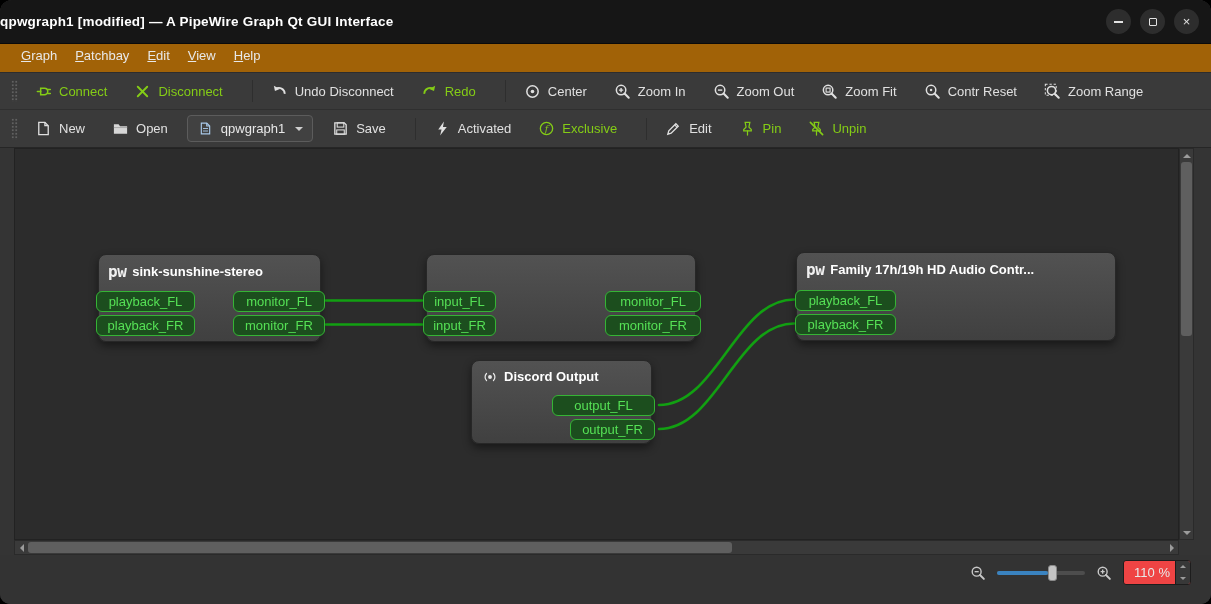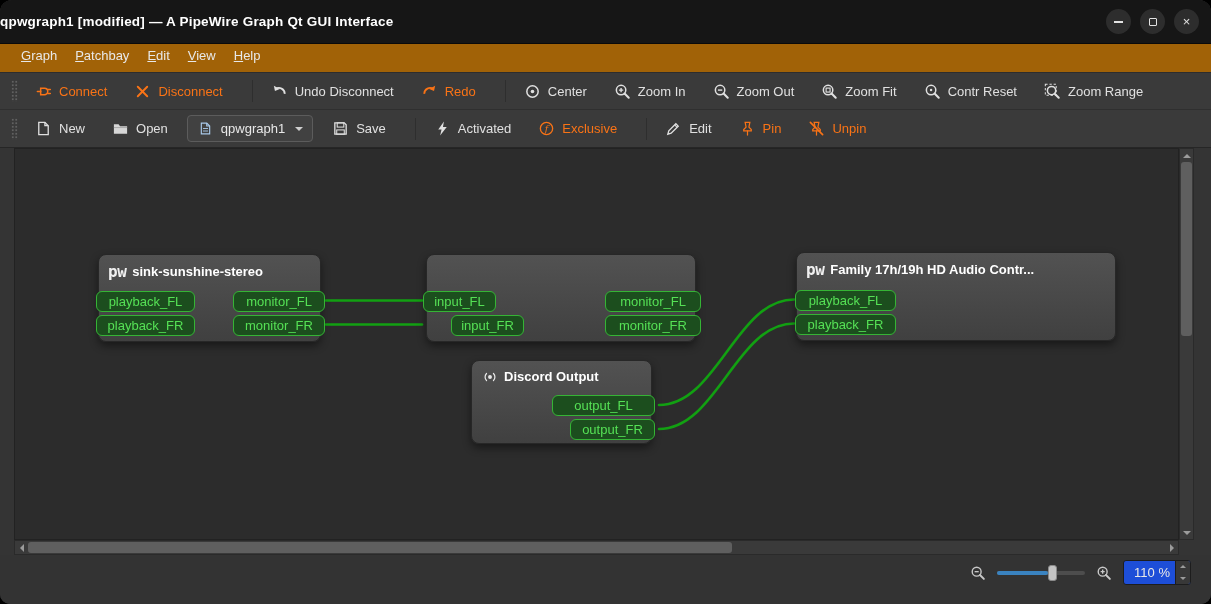--- a/index.html
+++ b/index.html
@@ -26,21 +26,21 @@
   
   .toolbar { position:absolute; left:0; right:0; background:#3a3a3a; display:flex; align-items:center; }
   .toolbar1 { top:73px; height:37px; border-bottom:1px solid #2f2f2f; }
   .toolbar2 { top:110px; height:38px; border-bottom:1px solid #262626; }
   .tb-handle { width:7px; height:22px; margin:0 9px 0 11px; flex:none;
                background-image: radial-gradient(circle,#616161 1px, transparent 1.3px);
                background-size:3.5px 3.5px; }
   .tb-sep { width:1px; height:22px; background:#2e2e2e; margin:0 10px; flex:none; }
   .tb-btn { display:flex; align-items:center; gap:7px; color:#e0e0e0; font-size:13px;
             padding:5px 8px; margin-right:11px; border-radius:4px; white-space:nowrap; flex:none; }
-  .tb-btn.disabled { color:#f97316; }
+  .tb-btn.disabled { color:#84cc16; }
   .icon16 { width:17px; height:17px; display:inline-flex; align-items:center; justify-content:center; flex:none; }
   .combo { display:flex; align-items:center; gap:7px; background:#414141; border:1px solid #5c5c5c;
            border-radius:4px; padding:4px 9px; margin-right:11px; color:#e8e8e8; font-size:13px; flex:none; }
   .combo .caret { width:0; height:0; border:4px solid transparent; border-top-color:#cfcfcf; margin-top:4px; margin-left:3px; }
 
   
   .canvas { position:absolute; left:14px; top:148px; width:1165px; height:392px;
             background:#2c2c2c; border:1px solid #222; overflow:hidden; }
   .connections-svg { position:absolute; left:0; top:0; width:100%; height:100%; z-index:5; }
   .conn { stroke: var(--connection-green,#12a012); stroke-width:2.6; fill:none; stroke-linecap:round; }
@@ -73,21 +73,21 @@
   
   .statusbar { position:absolute; left:0; top:555px; right:0; bottom:0; background:#333333;
                display:flex; align-items:center; justify-content:flex-end; gap:11px;
                padding:0 20px 14px 0; }
   .status-icon { color:#c8c8c8; display:inline-flex; }
   .zoom-slider { position:relative; width:88px; height:18px; }
   .zoom-slider .track { position:absolute; left:0; right:0; top:7px; height:4px; background:#4d4d4d; border-radius:2px; }
   .zoom-slider .fill { position:absolute; left:0; top:0; bottom:0; width:58%; background:var(--slider-blue,#3a83c0); border-radius:2px; }
   .zoom-slider .handle { position:absolute; left:51px; top:1px; width:9px; height:16px; background:#c4c4c4;
                          border:1px solid #8a8a8a; border-radius:3px; }
-  .spinbox { display:flex; align-items:stretch; width:68px; height:25px; background:#1d4ed8;
+  .spinbox { display:flex; align-items:stretch; width:68px; height:25px; background:#ef4444;
              border:1px solid #1d1d1d; border-radius:3px; overflow:hidden; }
   .spin-value { flex:1; color:#e8e8e8; font-size:13px; display:flex; align-items:center; justify-content:flex-end; padding-right:5px; }
   .spin-btns { width:15px; display:flex; flex-direction:column; border-left:1px solid #1d1d1d; background:#383838; }
   .spin-up, .spin-down { flex:1; display:flex; align-items:center; justify-content:center; }
   .spin-up .arr, .spin-down .arr { border-width:3.5px; }
 </style>
 </head>
 <body>
 
 <div class="window">
@@ -344,21 +344,21 @@
         <span>sink-sunshine-stereo</span>
       </div>
       <div class="port" style="left:-3px; top:36px; width:99px;">playback_FL</div>
       <div class="port" style="left:-3px; top:60px; width:99px;">playback_FR</div>
       <div class="port" style="right:-5px; top:36px; width:92px;">monitor_FL</div>
       <div class="port" style="right:-5px; top:60px; width:92px;">monitor_FR</div>
     </div>
 
     <div class="node" style="left:411px; top:105px; width:270px; height:88px;">
       <div class="port" style="left:-4px; top:36px; width:73px;">input_FL</div>
-      <div class="port" style="left:-4px; top:60px; width:73px;margin-left:28px;">input_FR</div>
+      <div class="port" style="left:-4px; top:60px; width:73px;">input_FR</div>
       <div class="port" style="right:-6px; top:36px; width:96px;">monitor_FL</div>
       <div class="port" style="right:-6px; top:60px; width:96px;">monitor_FR</div>
     </div>
 
     <div class="node" style="left:781px; top:103px; width:320px; height:89px;">
       <div class="node-header">
         <span class="pw-glyph">pw</span>
         <span>Family 17h/19h HD Audio Contr...</span>
       </div>
       <div class="port" style="left:-2px; top:37px; width:101px;">playback_FL</div>

